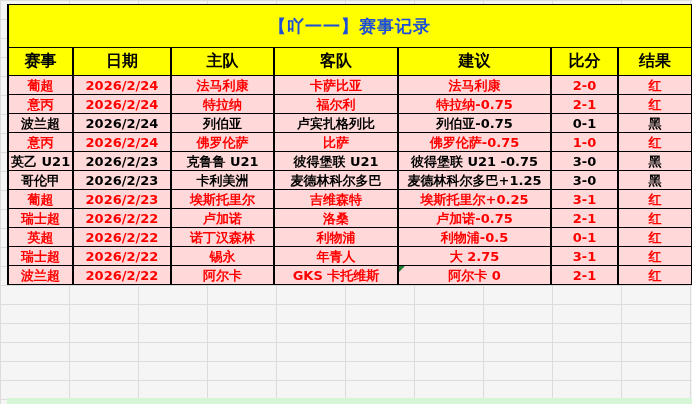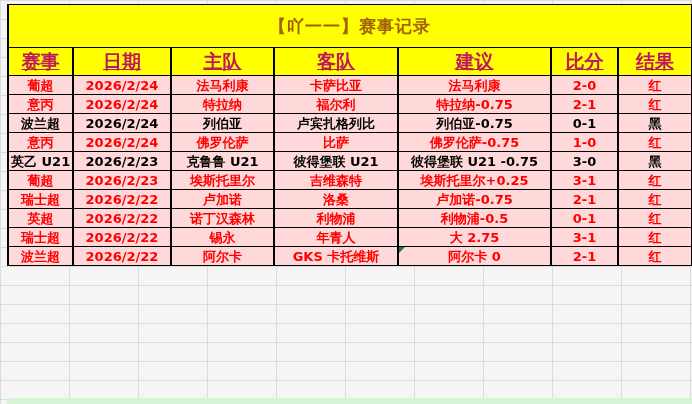--- a/index.html
+++ b/index.html
@@ -28,32 +28,31 @@
     border-left-width: 2px;
     border-right-width: 2px;
     text-align: center;
     vertical-align: middle;
     overflow: hidden;
     white-space: nowrap;
   }
   tr.title-row td {
     height: 43px;
     background: #ffff00;
-    color: #a16207;
+    color: #1d4ed8;
     font-size: 17px;
     font-weight: bold;
     letter-spacing: 1px;
   }
   tr.header-row th {
     height: 28px;
     background: #ffff00;
-    color: #be185d;
-    font-size: 19px;
+    color: #000000;
+    font-size: 16px;
     font-weight: bold;
-    text-decoration: underline;
   }
   tbody td {
     height: 19px;
     background: #ffd9d9;
     font-size: 13px;
     font-weight: bold;
     line-height: 17px;
     padding: 0 2px;
     position: relative;
   }
@@ -140,20 +139,29 @@
       </tr>
       <tr class="row-black">
         <td>英乙 U21</td>
         <td>2026/2/23</td>
         <td>克鲁鲁 U21</td>
         <td>彼得堡联 U21</td>
         <td>彼得堡联 U21 -0.75</td>
         <td>3-0</td>
         <td>黑</td>
       </tr>
+      <tr class="row-black">
+        <td>哥伦甲</td>
+        <td>2026/2/23</td>
+        <td>卡利美洲</td>
+        <td>麦德林科尔多巴</td>
+        <td>麦德林科尔多巴+1.25</td>
+        <td>3-0</td>
+        <td>黑</td>
+      </tr>
       <tr class="row-red">
         <td>葡超</td>
         <td>2026/2/23</td>
         <td>埃斯托里尔</td>
         <td>吉维森特</td>
         <td>埃斯托里尔+0.25</td>
         <td>3-1</td>
         <td>红</td>
       </tr>
       <tr class="row-red">

